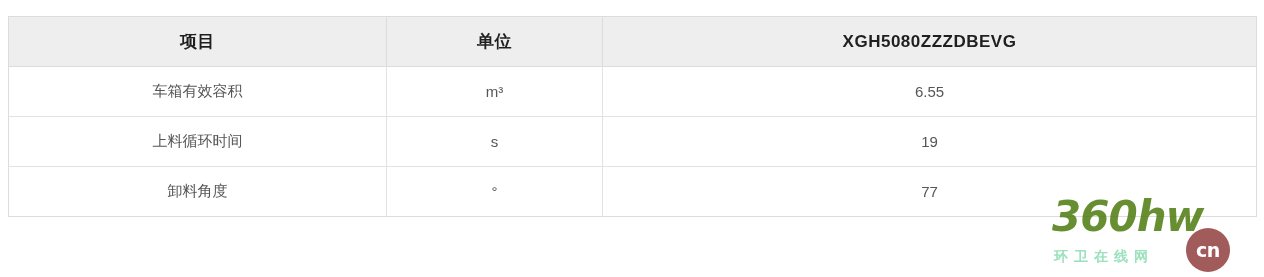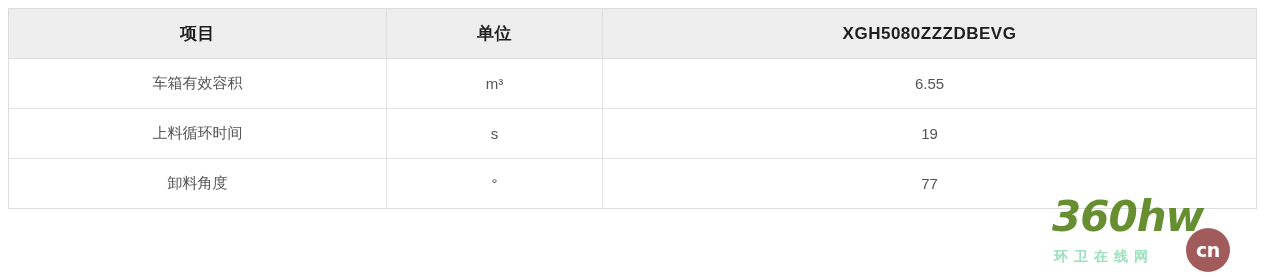--- a/index.html
+++ b/index.html
@@ -23,20 +23,21 @@
   }
 
   table.spec-table {
     width: 1248px;
     border-collapse: collapse;
     table-layout: fixed;
     border-top: 1px solid #dcdcdc;
     border-left: 1px solid #dcdcdc;
     border-right: 1px solid #dcdcdc;
     border-bottom: 1px solid #dcdcdc;
+    margin-top: 8px;
   }
 
   table.spec-table col.col-item   { width: 378px; }
   table.spec-table col.col-unit   { width: 216px; }
   table.spec-table col.col-model  { width: 654px; }
 
   table.spec-table thead th {
     background: #eeeeee;
     height: 49px;
     padding: 0 6px;

